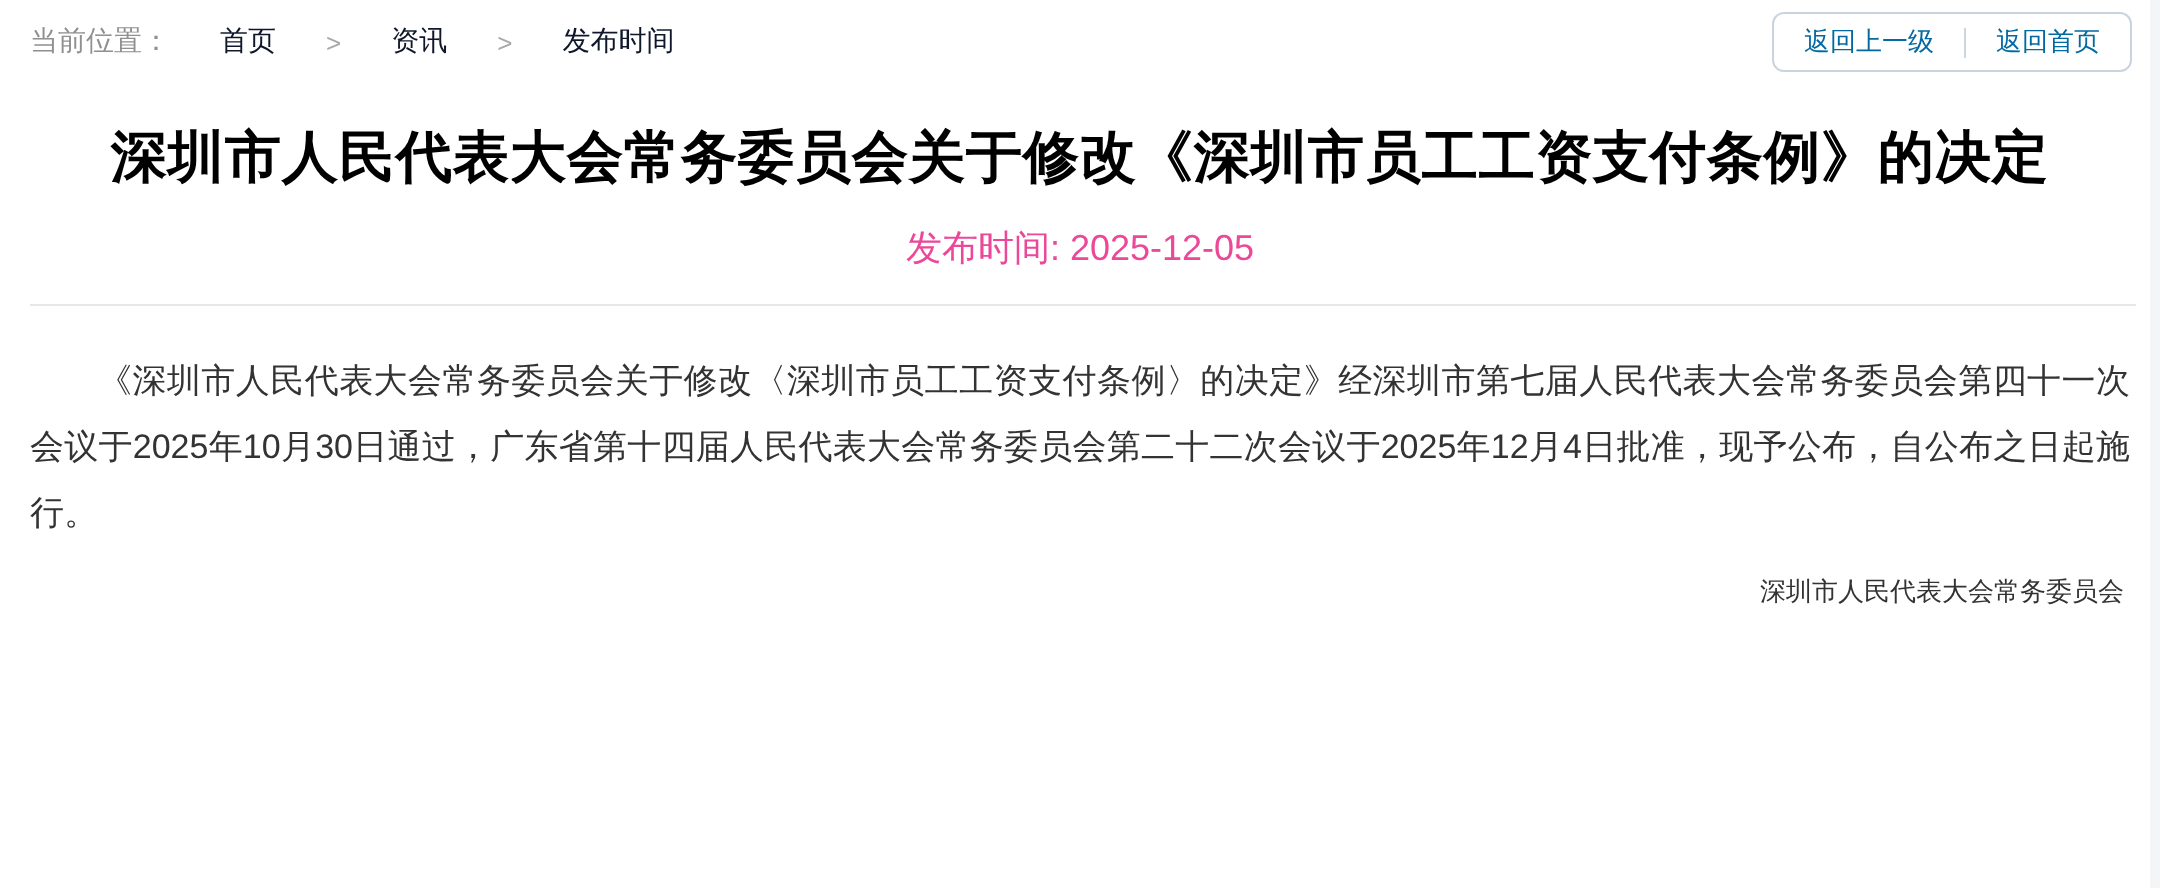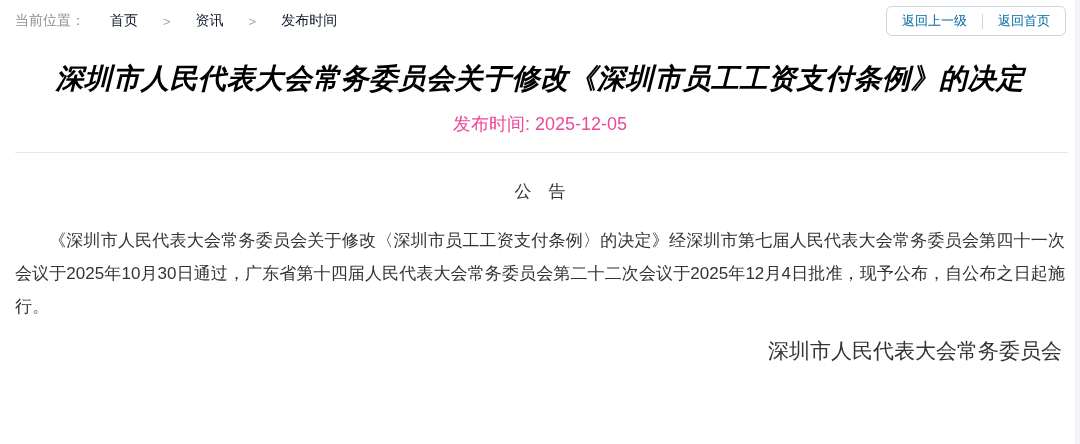--- a/index.html
+++ b/index.html
@@ -69,21 +69,20 @@
 
   
   .article-title {
     margin: 22px 30px 0 30px;
     text-align: center;
     font-size: 28px;
     line-height: 40px;
     font-weight: 700;
     color: #000000;
     letter-spacing: 0.5px;
-    font-style: italic;
   }
   .pub-row {
     text-align: center;
     margin-top: 13px;
     font-size: 18px;
     color: #ec4899;
   }
   .head-divider {
     border: none;
     border-top: 1px solid #e7e7e7;
@@ -116,21 +115,21 @@
     margin: 21px 15px 0 15px;
     text-indent: 2em;
     line-height: 33px;
     text-align: justify;
     font-size: 17px;
   }
   .doc-signature {
     margin-top: 14px;
     text-align: right;
     padding-right: 18px;
-    font-size: 21px;
+    font-size: 13px;
   }
 
   
   .scroll-strip {
     position: absolute;
     top: 0;
     right: 0;
     width: 5px;
     height: 444px;
     background: #f4f5f6;
@@ -159,19 +158,18 @@
 <h1 class="article-title">深圳市人民代表大会常务委员会关于修改《深圳市员工工资支付条例》的决定</h1>
 
 <div class="pub-row">
   <span>发布时间:</span>
   <span>2025-12-05</span>
 </div>
 
 <hr class="head-divider">
 
 <div class="doc">
-  <div class="doc-notice">公　告</div>
   <p class="doc-para">《深圳市人民代表大会常务委员会关于修改〈深圳市员工工资支付条例〉的决定》经深圳市第七届人民代表大会常务委员会第四十一次会议于2025年10月30日通过，广东省第十四届人民代表大会常务委员会第二十二次会议于2025年12月4日批准，现予公布，自公布之日起施行。</p>
   <div class="doc-signature">深圳市人民代表大会常务委员会</div>
 
 </div>
 
 <div class="scroll-strip"></div>
 
 </body></html>

